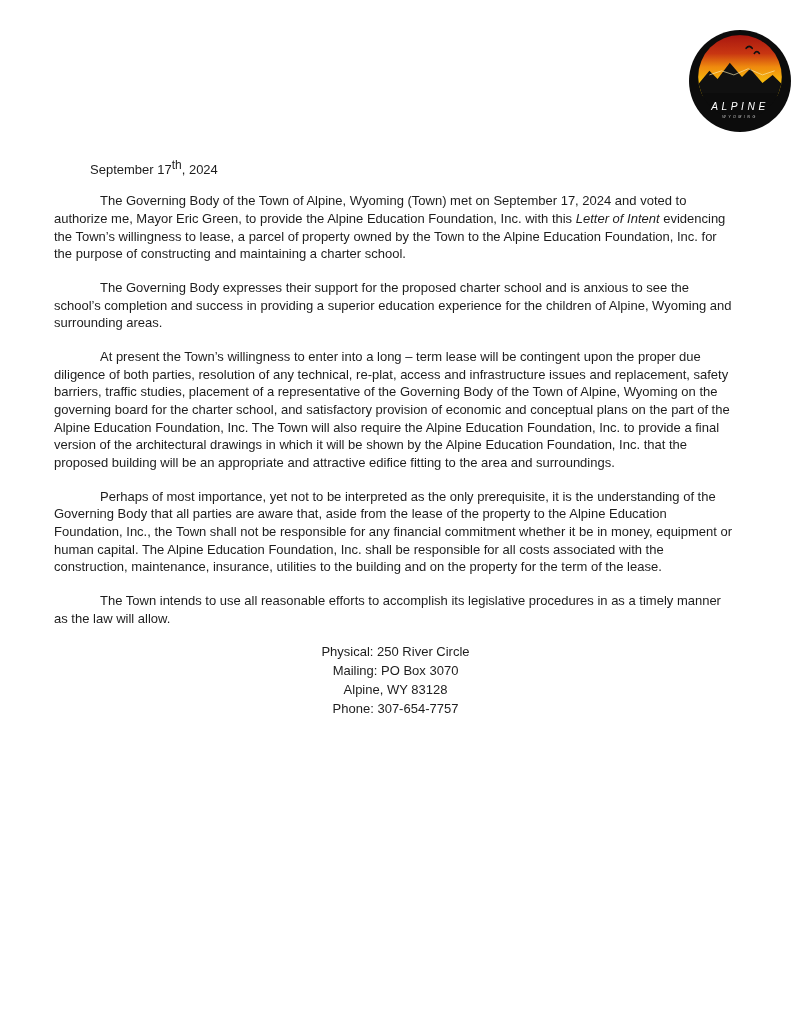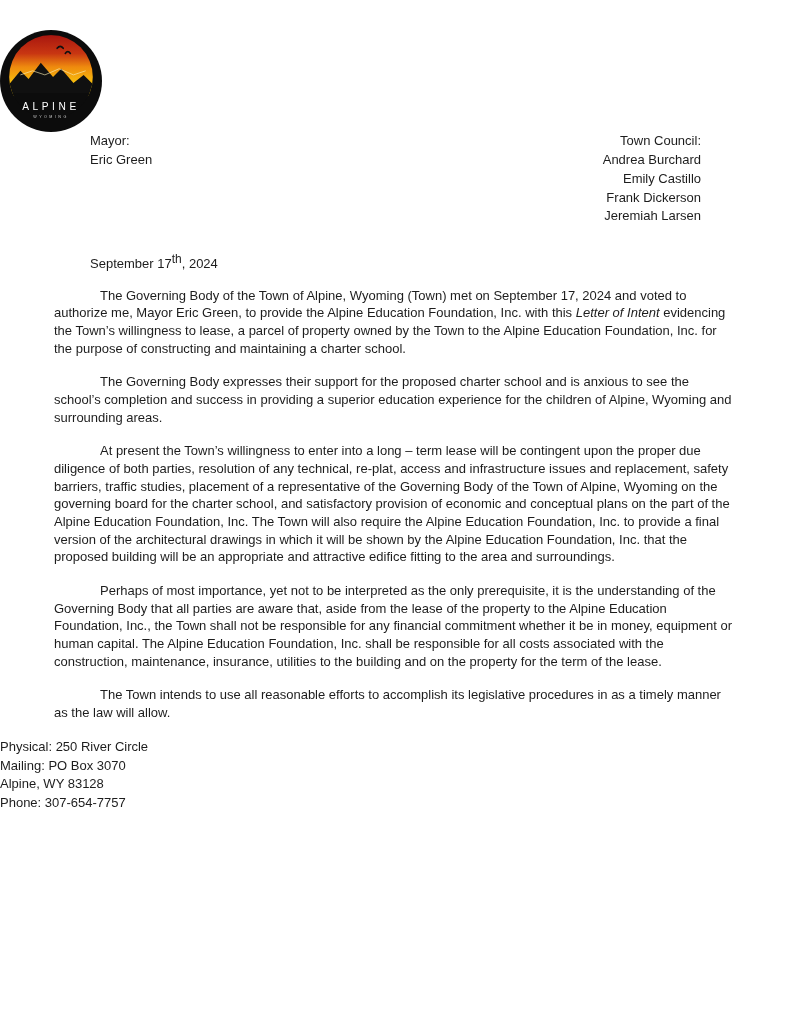--- a/index.html
+++ b/index.html
@@ -1,42 +1,42 @@
 <!DOCTYPE html>
 <html><head>
 <meta charset="utf-8">
 <style>
   html,body { margin:0; padding:0; background:#e8e8e8; }
   .page {
     width:791px; height:1024px; margin:0 auto; background:#ffffff;
     font-family:"Liberation Sans", sans-serif; color:#1d1d1d;
     position:relative; overflow:hidden; box-sizing:border-box;
   }
-  .logo-wrap { display:flex; justify-content:flex-start; padding-top:30px; }
+  .logo-wrap { display:flex; justify-content:flex-end; padding-top:30px;font-style:italic; }
   .title {
     text-align:center; font-size:23px; font-weight:400; color:#111;
     margin:13px 0 8px 0; letter-spacing:0.2px;
   }
   .head-row {
     display:flex; justify-content:space-between; align-items:flex-start;
     padding:0 90px; font-size:13px; line-height:1.45;
   }
   .council-block { text-align:right; }
   .date-line { padding:0 90px; margin-top:26px; font-size:13px; }
   .date-line sup { font-size:12px;margin-top:37px; }
   .body-block { padding:0 54px; margin-top:15px; font-size:13px; line-height:1.36; }
   .para { text-indent:46px; margin:0 0 16px 0; }
   .para .italic { font-style:italic; }
   .closing-block { padding:0 90px; font-size:13px; line-height:1.45; position:relative; }
   .salutation { margin:2px 0 0 0; }
   .sig-area { position:relative; height:50px; }
   .sig-svg { position:absolute; left:-6px; top:-14px; pointer-events:none; }
   .sig-name { position:relative; z-index:2; }
   .footer {
-    text-align:left; font-size:13px; line-height:1.45; margin-top:12px; color:#1d1d1d;
+    text-align:center; font-size:13px; line-height:1.45; margin-top:12px; color:#1d1d1d;
   }
 </style>
 </head>
 <body>
 
 <div class="page">
 
   <div class="logo-wrap">
     <svg width="102" height="102" viewBox="0 0 100 100">
       <defs>
@@ -58,33 +58,20 @@
         <path d="M20,44 L32,40 L44,44 L58,38 L72,44 L84,40" stroke="#f8e9b0" stroke-width="0.8" fill="none" opacity="0.8"></path>
         <path d="M56,18 q3,-4 6,0 M64,23 q2.5,-3.5 5,0" stroke="#101010" stroke-width="1.6" fill="none" stroke-linecap="round"></path>
         <rect x="5" y="62" width="90" height="30" fill="#0c0c0c"></rect>
       </g>
       <text x="50" y="78" text-anchor="middle" fill="#ffffff" font-size="10" letter-spacing="3.5" font-family="Liberation Sans, sans-serif">ALPINE</text>
       <text x="50" y="86" text-anchor="middle" fill="#c9c9c9" font-size="3.6" letter-spacing="2.4" font-family="Liberation Sans, sans-serif">WYOMING</text>
     </svg>
   </div>
 
 
-  <div class="head-row">
-    <div class="mayor-block">
-      <div>Mayor:</div>
-      <div>Eric Green</div>
-    </div>
-    <div class="council-block">
-      <div>Town Council:</div>
-      <div>Andrea Burchard</div>
-      <div>Emily Castillo</div>
-      <div>Frank Dickerson</div>
-      <div>Jeremiah Larsen</div>
-    </div>
-  </div>
 
   <div class="date-line"><span>September 17</span><sup>th</sup><span>, 2024</span></div>
 
   <div class="body-block">
     <p class="para"><span>The Governing Body of the Town of Alpine, Wyoming (Town) met on September 17, 2024 and voted to authorize me, Mayor Eric Green, to provide the Alpine Education Foundation, Inc. with this </span><span class="italic">Letter of Intent</span><span> evidencing the Town’s willingness to lease, a parcel of property owned by the Town to the Alpine Education Foundation, Inc. for the purpose of constructing and maintaining a charter school.</span></p>
     <p class="para">The Governing Body expresses their support for the proposed charter school and is anxious to see the school’s completion and success in providing a superior education experience for the children of Alpine, Wyoming and surrounding areas.</p>
     <p class="para">At present the Town’s willingness to enter into a long – term lease will be contingent upon the proper due diligence of both parties, resolution of any technical, re-plat, access and infrastructure issues and replacement, safety barriers, traffic studies, placement of a representative of the Governing Body of the Town of Alpine, Wyoming on the governing board for the charter school, and satisfactory provision of economic and conceptual plans on the part of the Alpine Education Foundation, Inc.  The Town will also require the Alpine Education Foundation, Inc. to provide a final version of the architectural drawings in which it will be shown by the Alpine Education Foundation, Inc. that the proposed building will be an appropriate and attractive edifice fitting to the area and surroundings.</p>
     <p class="para">Perhaps of most importance, yet not to be interpreted as the only prerequisite, it is the understanding of the Governing Body that all parties are aware that, aside from the lease of the property to the Alpine Education Foundation, Inc., the Town shall not be responsible for any financial commitment whether it be in money, equipment or human capital.  The Alpine Education Foundation, Inc. shall be responsible for all costs associated with the construction, maintenance, insurance, utilities to the building and on the property for the term of the lease.</p>
     <p class="para">The Town intends to use all reasonable efforts to accomplish its legislative procedures in as a timely manner as the law will allow.</p>
   </div>

